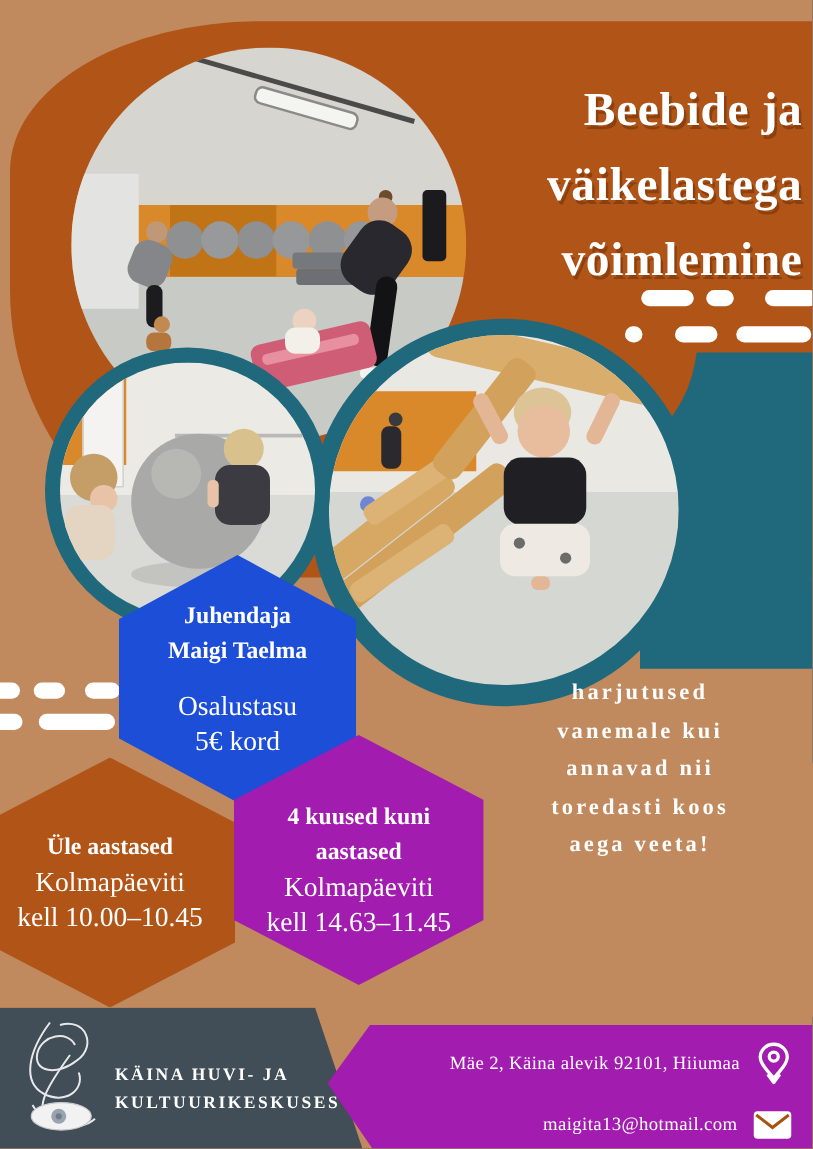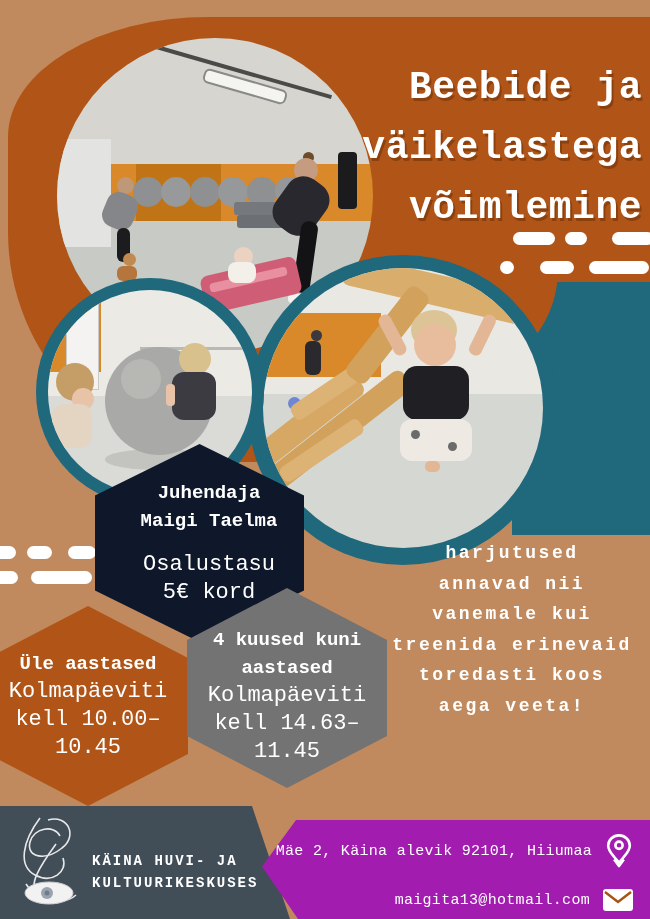--- a/index.html
+++ b/index.html
@@ -1,18 +1,18 @@
 <!DOCTYPE html>
 <html><head>
 <meta charset="utf-8">
 <title>Beebide ja väikelastega võimlemine</title>
 <style>
   html,body{margin:0;padding:0;background:#6b6b6b;}
   .poster{position:relative;width:650px;height:919px;overflow:hidden;
-    background:#c08a5e;font-family:Liberation Mono, monospace;}
+    background:#c08a5e;font-family:Liberation Serif, serif;}
   .abs{position:absolute;}
 
   
   .blob-orange{left:8px;top:17px;right:0;height:445px;background:#b05517;
     border-radius:200px 0 0 230px / 120px 0 0 230px;}
   .teal-rect{left:512px;top:282px;right:0;height:253px;background:#20687c;}
   .lobe-orange{left:300px;top:270px;width:258px;height:108px;background:#b05517;
     border-radius:0 0 110px 0;}
 
   
@@ -28,23 +28,23 @@
     font-size:38px;line-height:60px;letter-spacing:.5px;
     text-shadow:2px 3px 0 rgba(109,48,8,.55);}
 
   
   .dash{position:absolute;height:13px;background:#fff;border-radius:7px;}
 
   
   .hex{clip-path:polygon(50% 0%,100% 26%,100% 74%,50% 100%,0% 74%,0% 26%);
     display:flex;flex-direction:column;align-items:center;justify-content:center;
     text-align:center;color:#fff;}
-  .hex-teal{left:95px;top:444px;width:190px;height:198px;background:#0f172a;padding-left:19px;}
+  .hex-teal{left:95px;top:444px;width:190px;height:198px;background:#1d4ed8;}
   .hex-o1{left:-12px;top:606px;width:200px;height:200px;background:#b05517;}
-  .hex-o2{left:187px;top:588px;width:200px;height:200px;background:#737373;padding-top:16px;box-sizing:border-box;}
+  .hex-o2{left:187px;top:588px;width:200px;height:200px;background:#a21caf;padding-top:16px;box-sizing:border-box;}
   .hx-b{font-weight:bold;font-size:19px;line-height:28px;}
   .hx-l{font-weight:normal;font-size:22px;line-height:28px;}
   .hx-gap{height:16px;}
 
   
   .desc{left:376px;right:2px;top:538px;text-align:center;color:#fff;
     font-size:18px;line-height:30.5px;letter-spacing:2.5px;font-weight:bold;}
 
   
   .foot-slate{left:0;top:806px;width:292px;height:113px;background:#414d57;
@@ -194,23 +194,22 @@
 
   <div class="abs hex hex-o2">
     <div class="hx-b">4 kuused kuni</div>
     <div class="hx-b">aastased</div>
     <div class="hx-l">Kolmapäeviti</div>
     <div class="hx-l">kell 14.63–11.45</div>
   </div>
 
   <div class="abs desc">
     <div>harjutused</div>
+    <div>vanemale kui</div>
     <div>annavad nii</div>
-    <div>vanemale kui</div>
-    <div>treenida erinevaid</div>
     <div>toredasti koos</div>
     <div>aega veeta!</div>
   </div>
 
   <div class="abs foot-slate">
     <svg class="abs" style="left:8px;top:8px;" width="82" height="98" viewBox="0 0 82 98">
       <g fill="none" stroke="#e8e8ea" stroke-width="1.6">
         <path d="M40 6 C60 0 70 22 54 34 C38 47 18 44 22 28 C26 14 46 10 52 22"></path>
         <path d="M32 4 C14 28 10 52 27 61 C44 70 60 58 55 44"></path>
         <path d="M48 30 C32 52 19 72 30 81"></path>

